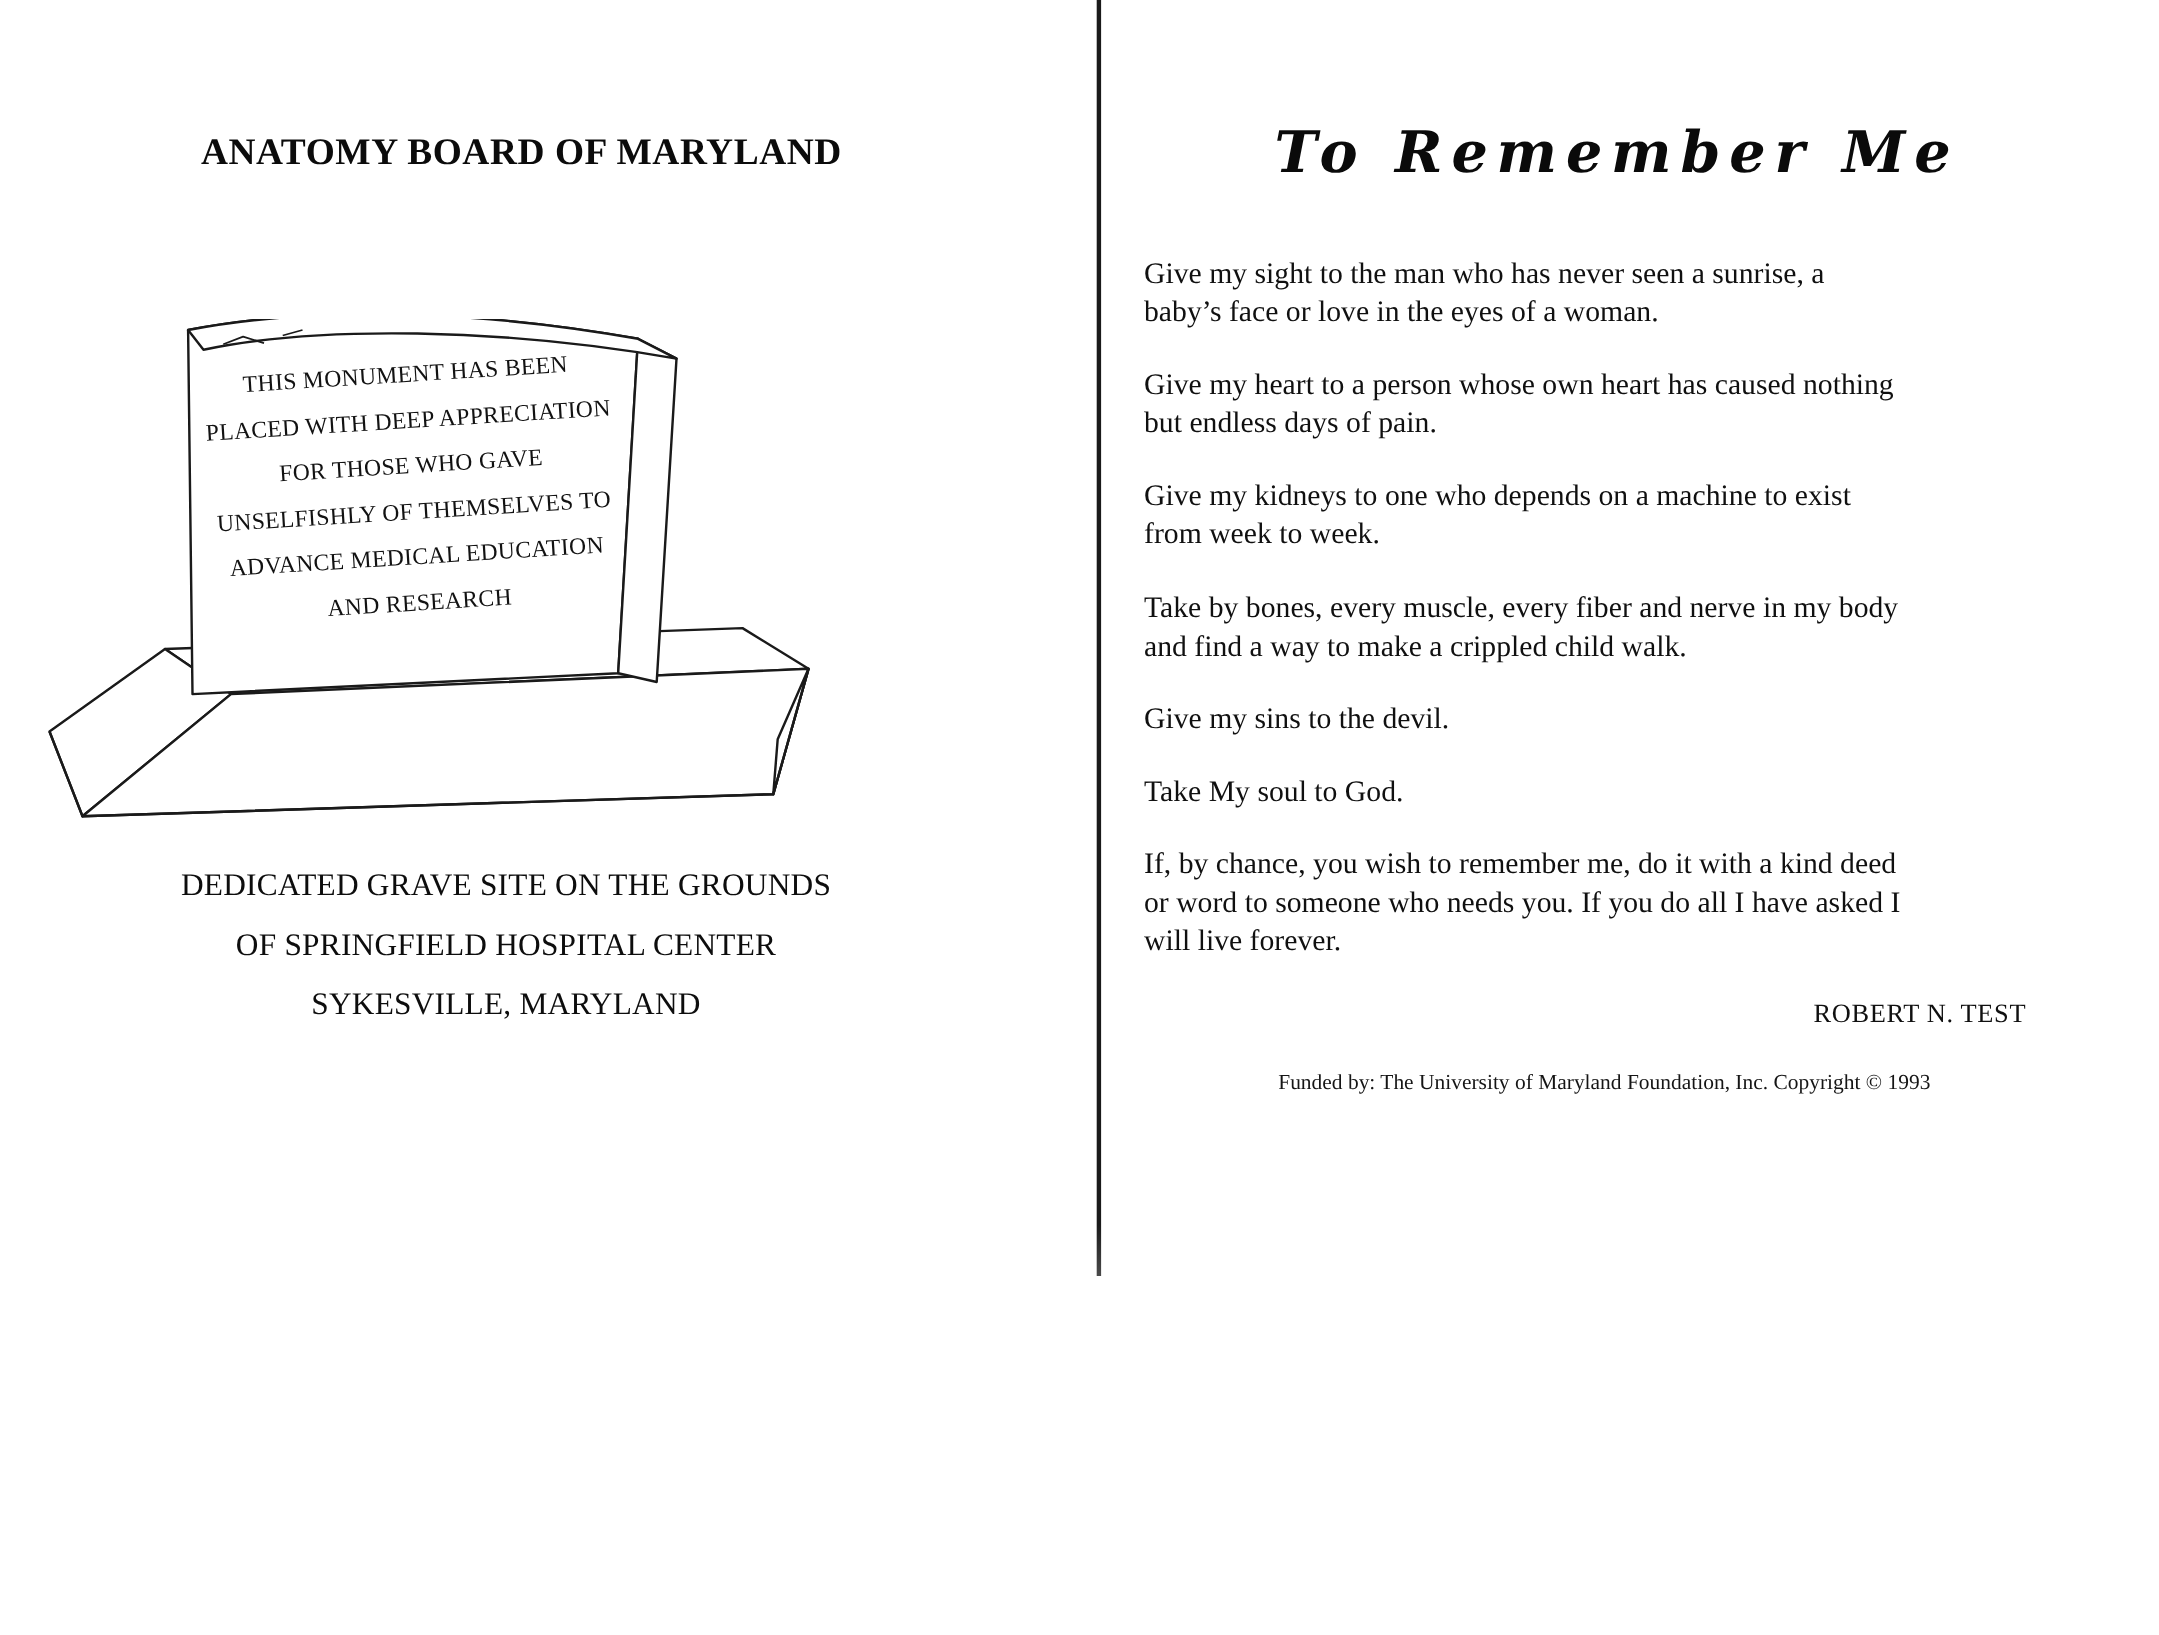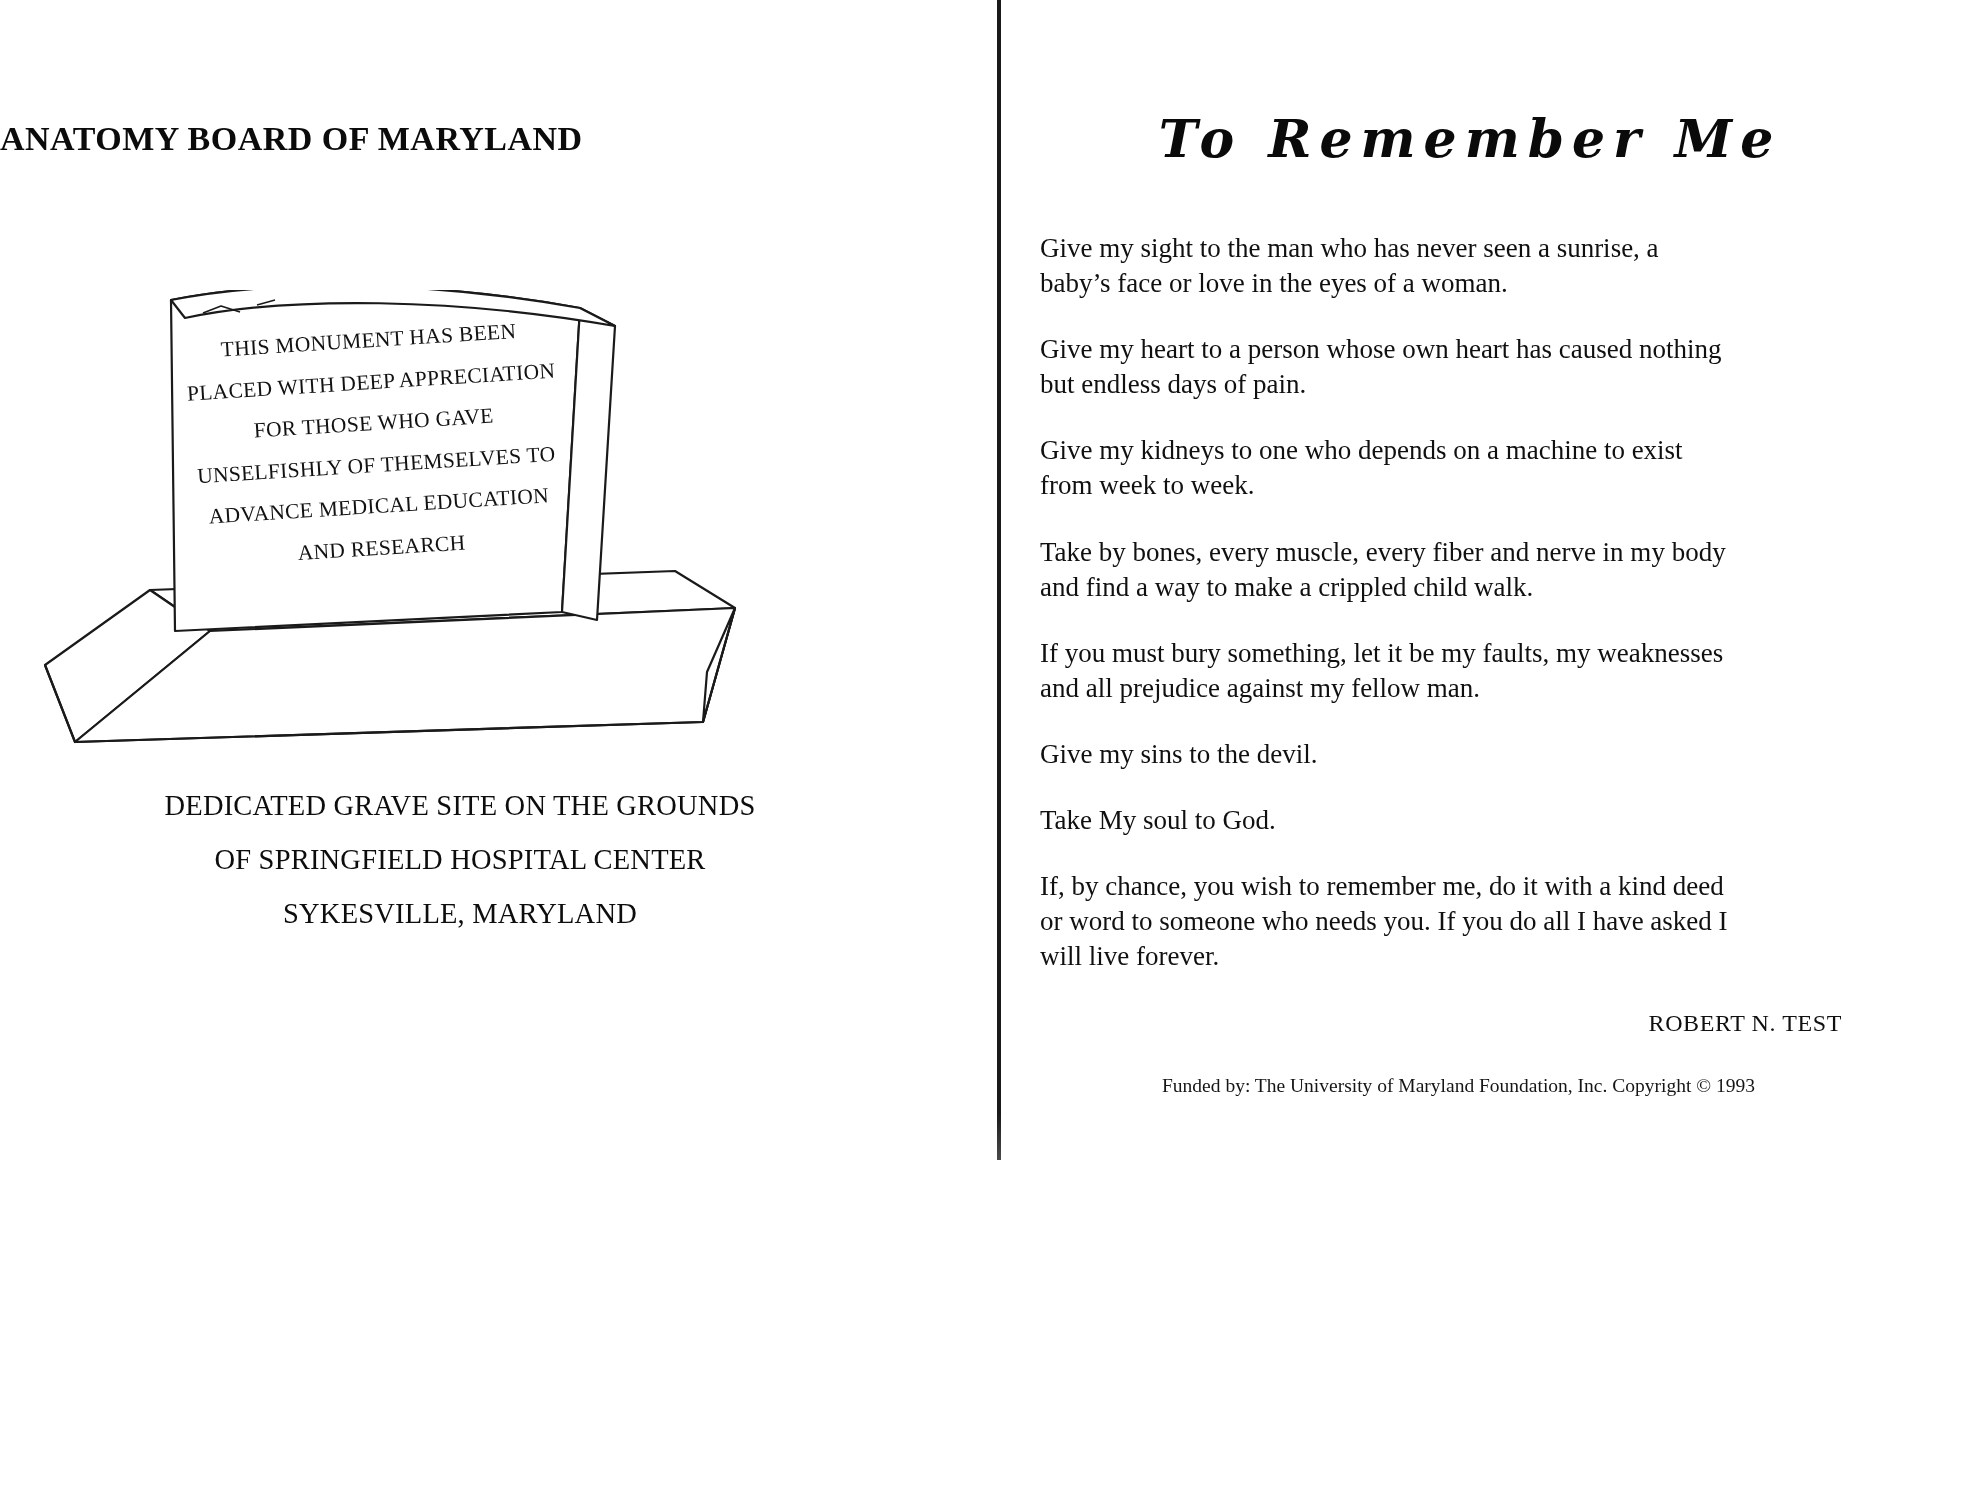--- a/index.html
+++ b/index.html
@@ -26,23 +26,23 @@
   .left-panel {
     position: relative;
     width: 990px;
     height: 1486px;
     flex: 0 0 990px;
   }
 
   .board-title {
     position: absolute;
     top: 120px;
-    left: 0;
+    left: 14px;
     width: 920px;
-    text-align: left;
+    text-align: center;
     font-family: "Liberation Serif", serif;
     font-weight: bold;
     font-size: 34px;
     letter-spacing: 0.5px;
     color: #0b0b0b;
   }
 
   
   .monument {
     position: absolute;
@@ -206,21 +206,20 @@
   <div class="divider"></div>
 
   <div class="right-panel">
     <div class="poem-title">To Remember Me</div>
 
     <div class="poem-body">
       <p>Give my sight to the man who has never seen a sunrise, a baby’s face or love in the eyes of a woman.</p>
       <p>Give my heart to a person whose own heart has caused nothing but endless days of pain.</p>
       <p>Give my kidneys to one who depends on a machine to exist from week to week.</p>
       <p>Take by bones, every muscle, every fiber and nerve in my body and find a way to make a crippled child walk.</p>
-      <p>If you must bury something, let it be my faults, my weaknesses and all prejudice against my fellow man.</p>
       <p>Give my sins to the devil.</p>
       <p>Take My soul to God.</p>
       <p>If, by chance, you wish to remember me, do it with a kind deed or word to someone who needs you. If you do all I have asked I will live forever.</p>
     </div>
 
     <div class="author">ROBERT N. TEST</div>
     <div class="funding">Funded by: The University of Maryland Foundation, Inc. Copyright © 1993</div>
   </div>
 
 </div>

